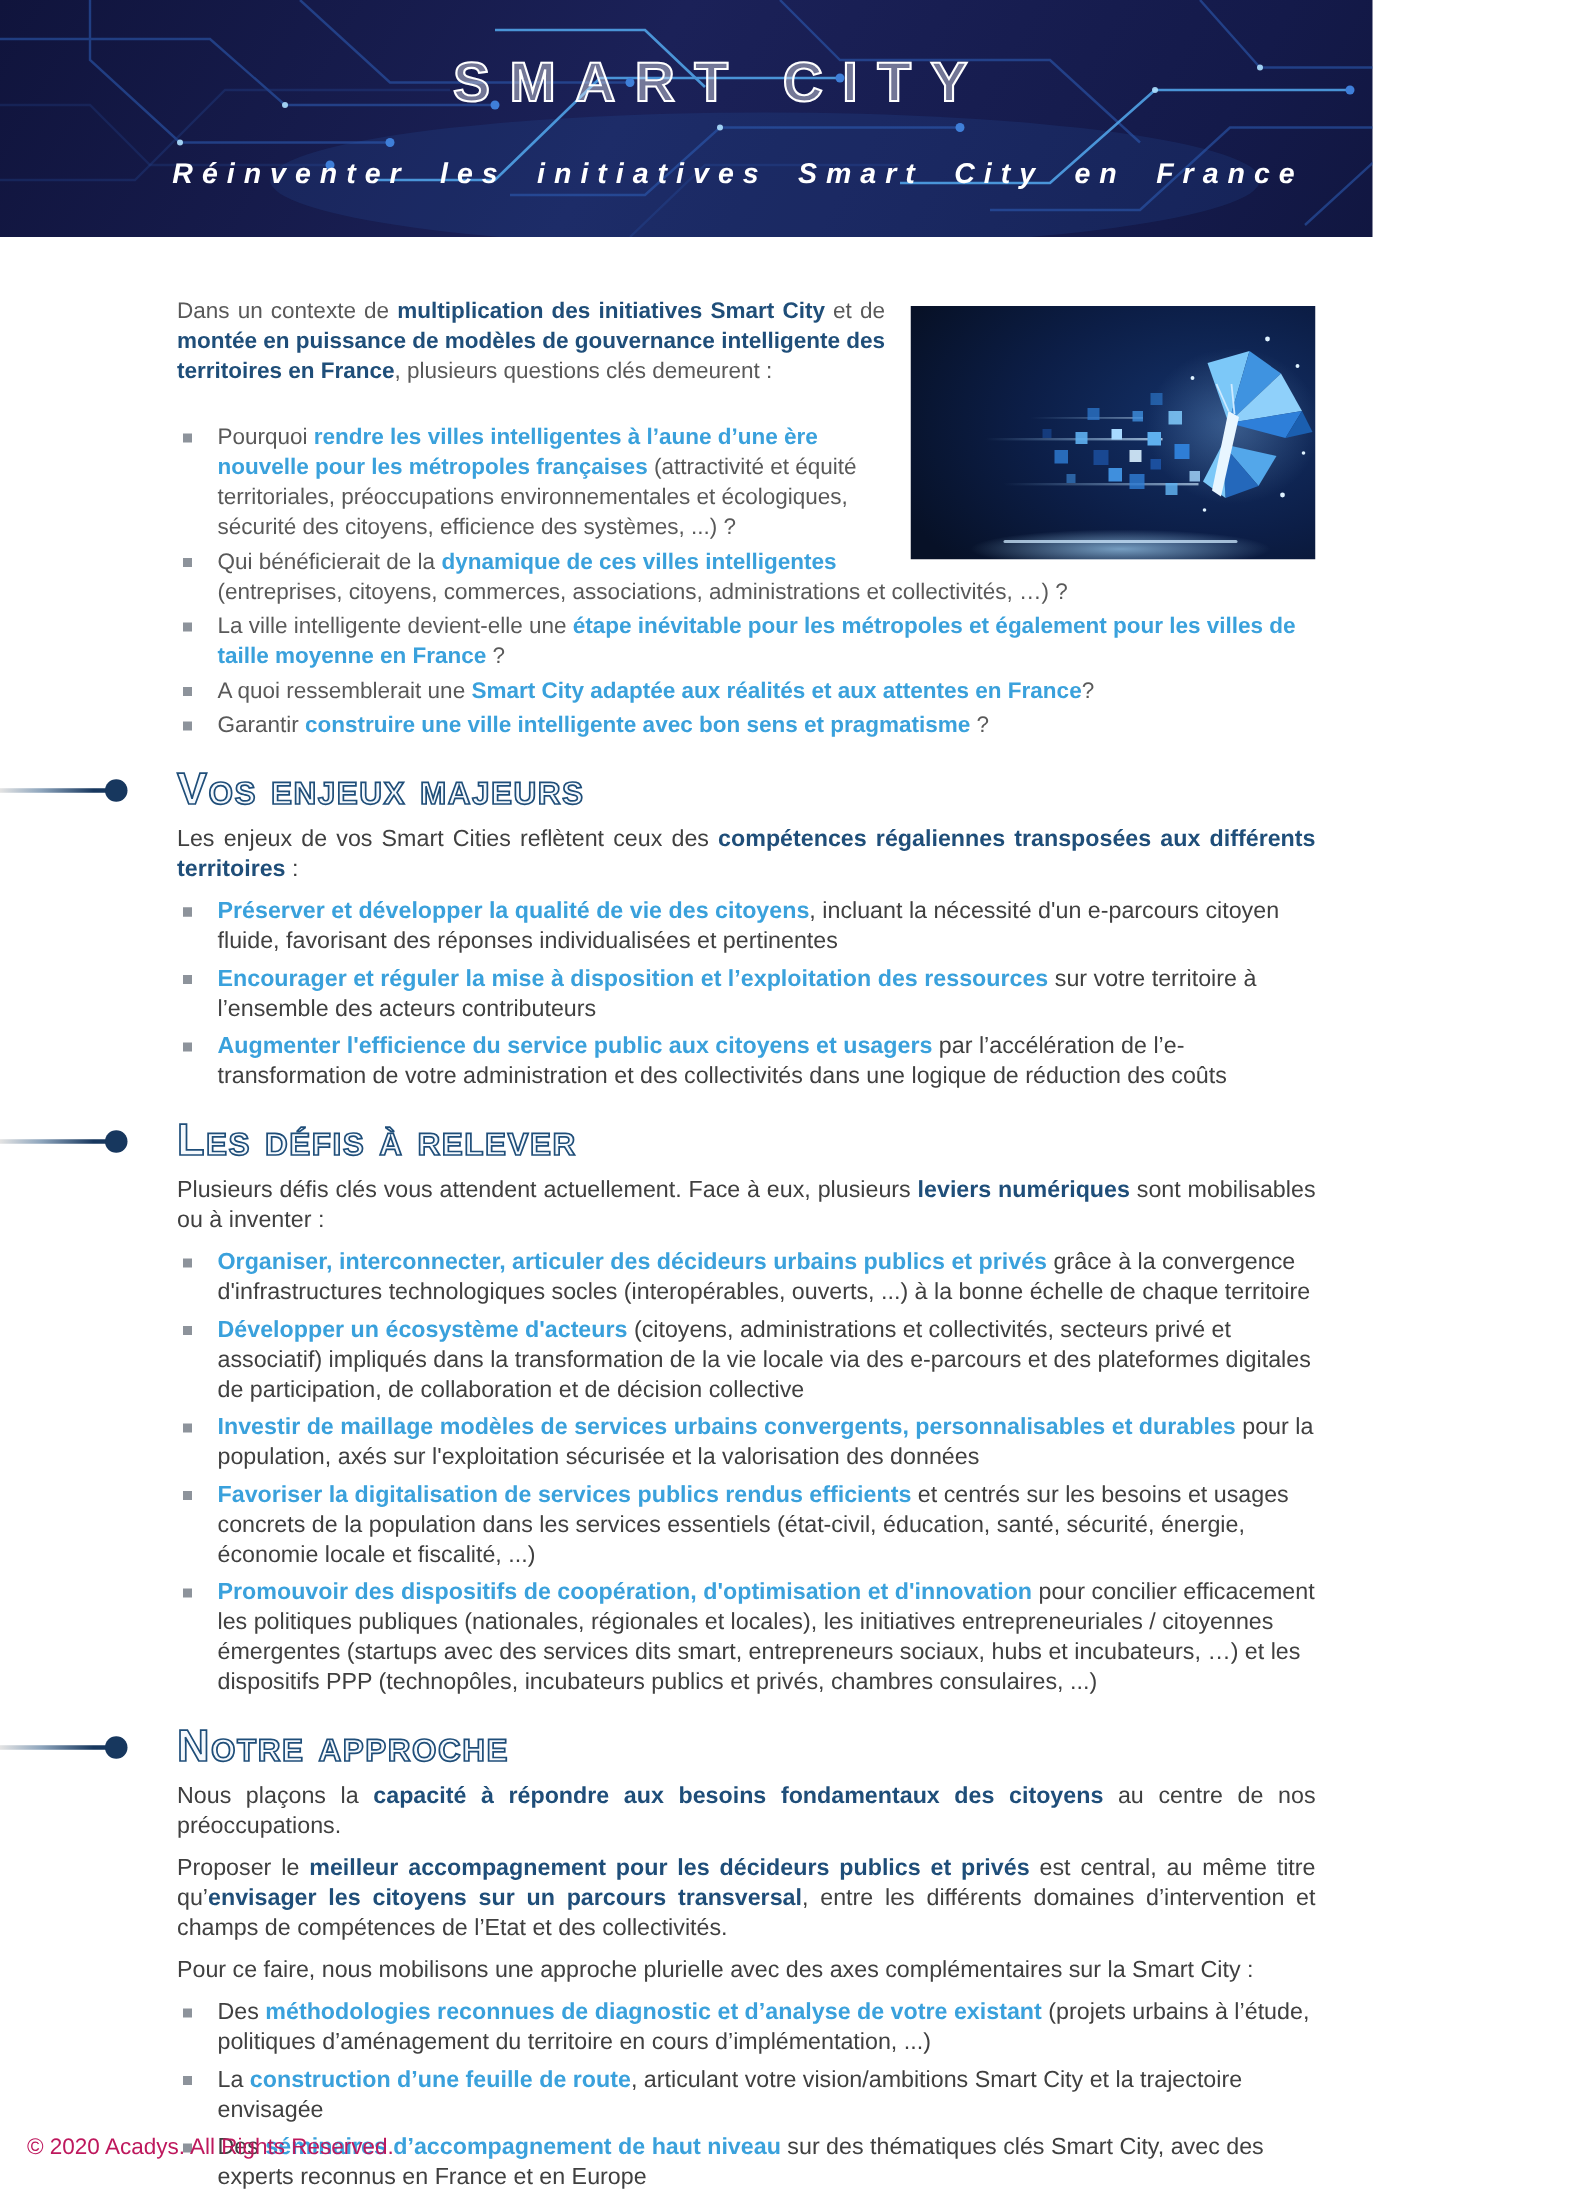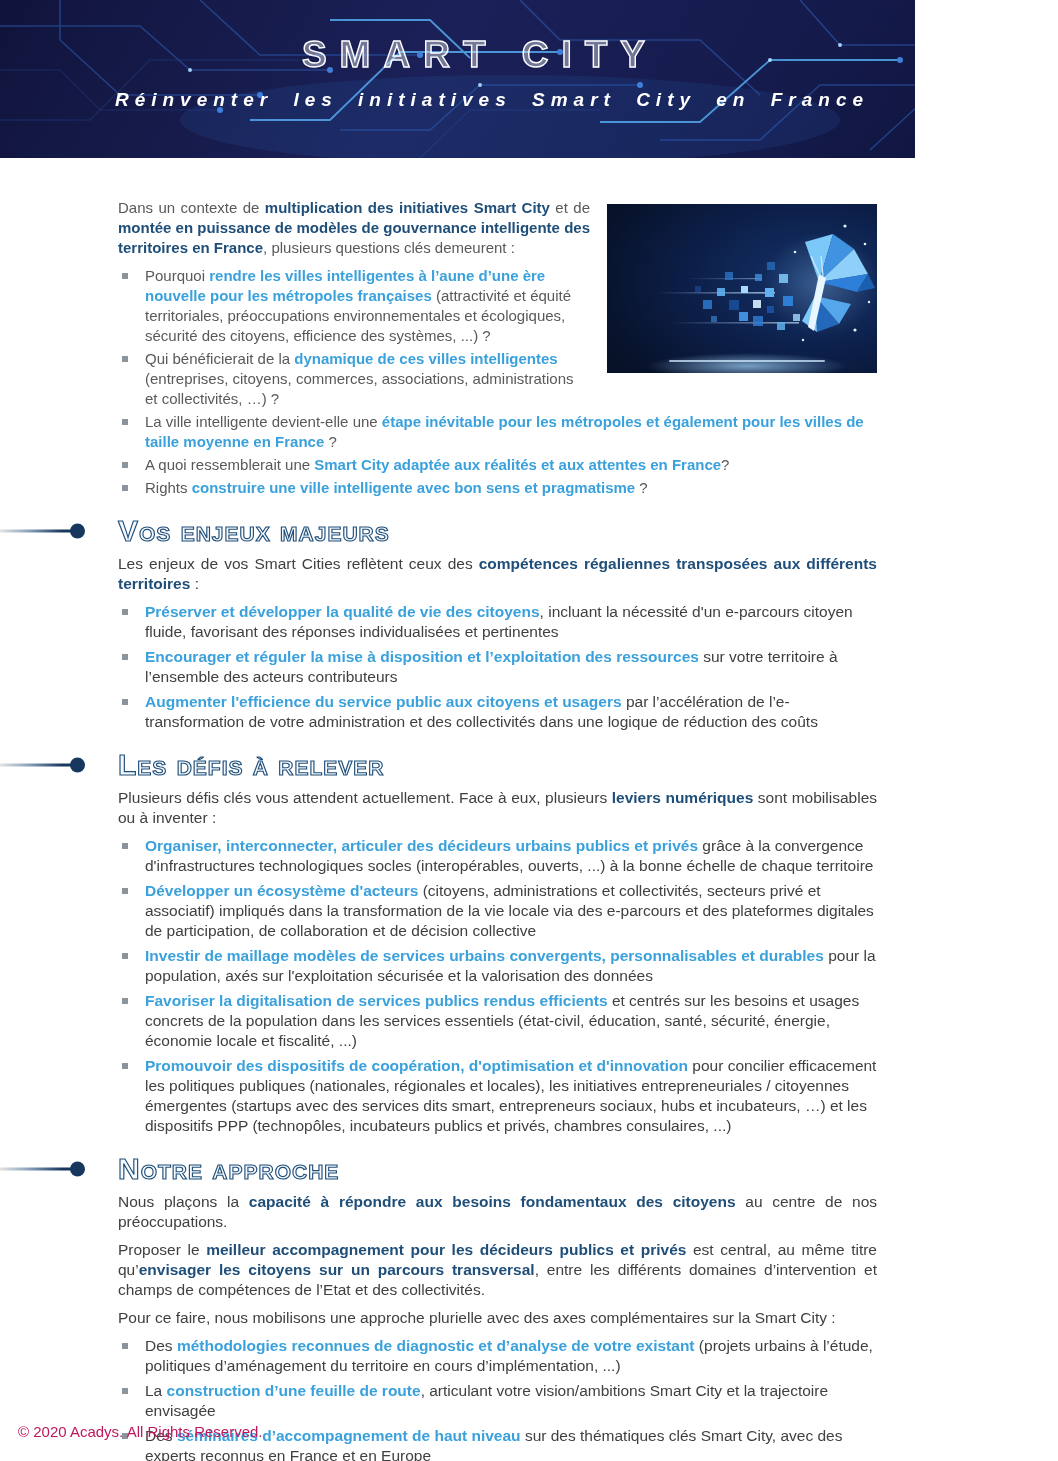--- a/index.html
+++ b/index.html
@@ -7,38 +7,38 @@
         font-family:Liberation Sans, sans-serif;}
 
   
   .header{position:relative;width:1058px;height:158px;overflow:hidden;
           background:linear-gradient(120deg,#10143c 0%,#1b2158 40%,#141a4a 75%,#0e1338 100%);}
   .circuit{position:absolute;left:0;top:0;width:100%;height:100%;}
   .header-text{position:absolute;left:0;top:0;width:960px;text-align:center;}
   .hd-title{margin:34px 0 0 0;font-size:37px;font-weight:700;letter-spacing:13px;
             color:rgba(255,255,255,0.07);-webkit-text-stroke:1.4px #ffffff;
             text-shadow:0 0 1px rgba(255,255,255,.35);}
-  .hd-subtitle{margin-top:13px;font-size:19px;font-weight:700;font-style:italic;
+  .hd-subtitle{margin-top:30px;font-size:19px;font-weight:700;font-style:italic;
                letter-spacing:6px;word-spacing:9px;color:#ffffff;padding-left:24px;}
   .logo{position:absolute;right:12px;top:0;height:158px;}
 
   
   .content{padding-top:40px;}
   .lead,.bullet-text{font-size:15px;line-height:20px;text-align:justify;}
   .seg-navy{color:#1f4e79;font-weight:700;}
   .seg-blue{color:#3aa1dc;font-weight:700;}
   .intro .seg-plain{color:#595959;}
   .sec .seg-plain{color:#404040;}
   .bullets{list-style:none;margin:6px 0 0 0;padding:0;}
   .bullets li{position:relative;padding-left:27px;margin:0 0 5px 0;}
   .bullet-marker{position:absolute;left:4px;top:7px;width:6px;height:6px;background:#8d939b;}
 
   
   .intro{padding:0 38px 0 118px;}
-  .intro .lead{margin:0 0 8px 0;}
+  .intro .lead{margin:0 0 24px 0;}
   .intro .bullets li{margin-bottom:3px;}
   .illustration{float:right;width:270px;height:169px;margin:6px 0 10px 17px;}
 
   
   .sec{margin-top:12px;}
   .sec-head{position:relative;height:42px;display:flex;align-items:center;padding-left:118px;}
   .line-dot{position:absolute;left:0;top:50%;transform:translateY(-50%);width:92px;height:15px;}
   .line-dot::before{content:"";position:absolute;left:0;top:6px;width:78px;height:3px;
         background:linear-gradient(90deg,#e3e3e3,#8fa6bd 35%,#17375e 80%);}
   .line-dot::after{content:"";position:absolute;left:70px;top:0;width:15px;height:15px;
@@ -180,21 +180,21 @@
         </g>
         <ellipse cx="140" cy="162" rx="100" ry="13" fill="url(#glow)" opacity="0.8"></ellipse>
         <rect x="62" y="156" width="156" height="2" rx="1" fill="#cfeaff" opacity="0.75"></rect>
       </svg>
       <p class="lead"><span class="seg-plain">Dans un contexte de </span><span class="seg-navy">multiplication des initiatives Smart City</span><span class="seg-plain"> et de </span><span class="seg-navy">montée en puissance de modèles de gouvernance intelligente des territoires en France</span><span class="seg-plain">, plusieurs questions clés demeurent :</span></p>
       <ul class="bullets">
           <li><span class="bullet-marker"></span><span class="bullet-text"><span class="seg-plain">Pourquoi </span><span class="seg-blue">rendre les villes intelligentes à l’aune d’une ère nouvelle pour les métropoles françaises</span><span class="seg-plain"> (attractivité et équité territoriales, préoccupations environnementales et écologiques, sécurité des citoyens, efficience des systèmes, ...) ?</span></span></li>
           <li><span class="bullet-marker"></span><span class="bullet-text"><span class="seg-plain">Qui bénéficierait de la </span><span class="seg-blue">dynamique de ces villes intelligentes</span><span class="seg-plain"> (entreprises, citoyens, commerces, associations, administrations et collectivités, …) ?</span></span></li>
           <li><span class="bullet-marker"></span><span class="bullet-text"><span class="seg-plain">La ville intelligente devient-elle une </span><span class="seg-blue">étape inévitable pour les métropoles et également pour les villes de taille moyenne en France</span><span class="seg-plain"> ?</span></span></li>
           <li><span class="bullet-marker"></span><span class="bullet-text"><span class="seg-plain">A quoi ressemblerait une </span><span class="seg-blue">Smart City adaptée aux réalités et aux attentes en France</span><span class="seg-plain">?</span></span></li>
-          <li><span class="bullet-marker"></span><span class="bullet-text"><span class="seg-plain">Rights </span><span class="seg-blue">construire une ville intelligente avec bon sens et pragmatisme</span><span class="seg-plain"> ?</span></span></li>
+          <li><span class="bullet-marker"></span><span class="bullet-text"><span class="seg-plain">Garantir </span><span class="seg-blue">construire une ville intelligente avec bon sens et pragmatisme</span><span class="seg-plain"> ?</span></span></li>
         </ul>
     </section>
 
     <section class="sec">
       <div class="sec-head">
         <span class="line-dot"></span>
         <h2 class="sec-title">Vos enjeux majeurs</h2>
       </div>
       <div class="sec-body">
         <p class="lead"><span class="seg-plain">Les enjeux de vos Smart Cities reflètent ceux des </span><span class="seg-navy">compétences régaliennes transposées aux différents territoires</span><span class="seg-plain"> :</span></p>

